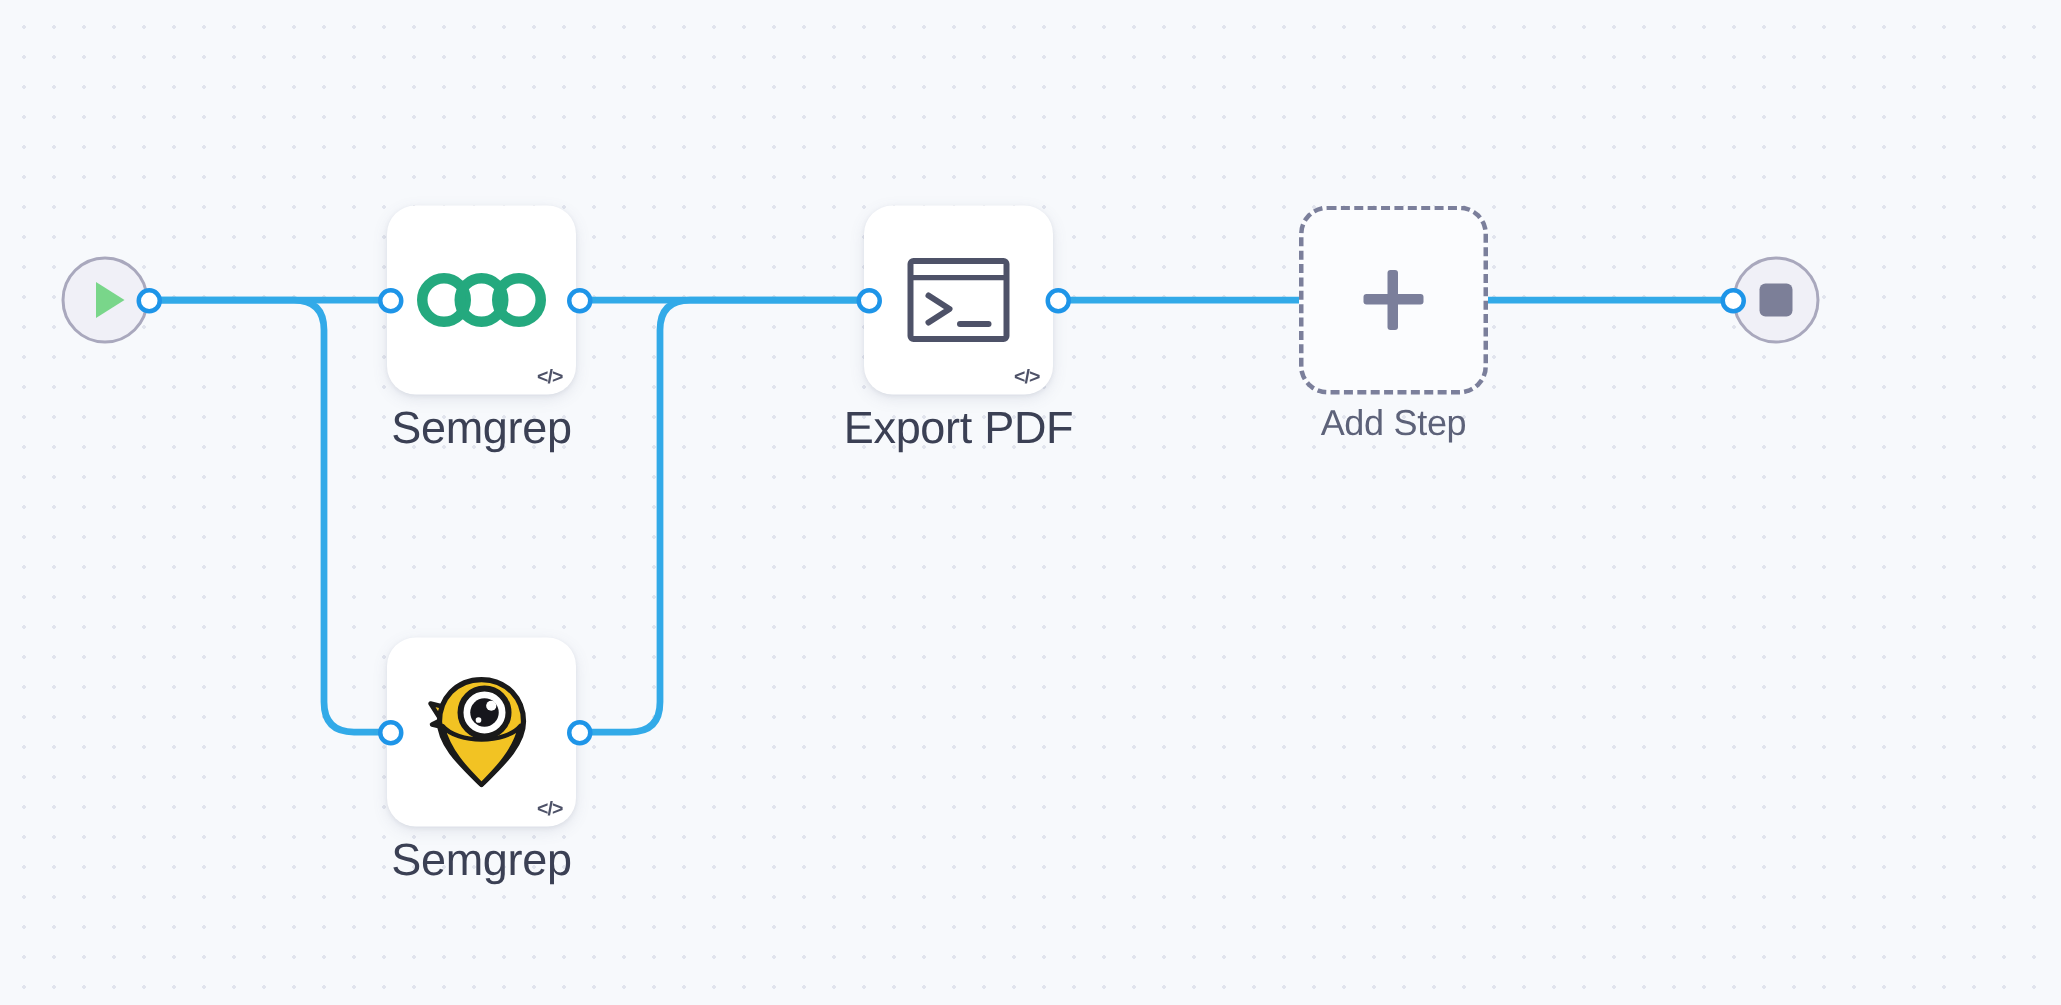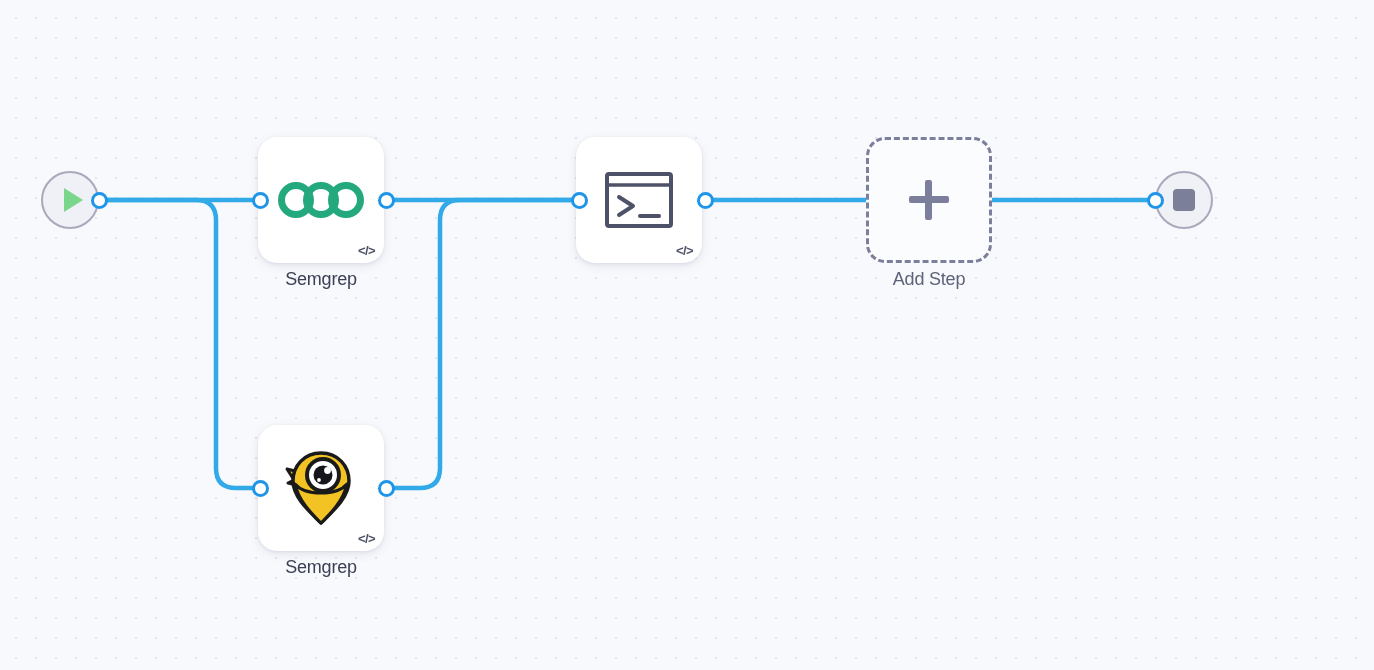--- a/index.html
+++ b/index.html
@@ -109,25 +109,25 @@
     font-weight: 700;
     color: #4e5268;
     letter-spacing: -0.6px;
   }
   .node-label {
     position: absolute;
     top: 132px;
     left: 50%;
     transform: translateX(-50%);
     white-space: nowrap;
-    font-size: 18px;
+    font-size: 30px;
     color: #3b4054;
     letter-spacing: -0.2px;
   }
-  .node-label.muted { color: #5d6279; font-size: 18px; }
+  .node-label.muted { color: #5d6279; font-size: 24px; }
 
   .plus-glyph {
     position: relative;
     width: 40px;
     height: 40px;
   }
   .plus-glyph::before,
   .plus-glyph::after {
     content: "";
     position: absolute;
@@ -200,20 +200,21 @@
   <div class="node" style="left:576px; top:137px;">
     <div class="node-card">
       <svg width="70" height="58" viewBox="0 0 70 58">
         <rect x="3" y="3" width="64" height="52" rx="2" fill="#ffffff" stroke="#4e5268" stroke-width="4"></rect>
         <line x1="3" y1="14" x2="67" y2="14" stroke="#4e5268" stroke-width="3.5"></line>
         <polyline points="15,26 29,35 15,44" fill="none" stroke="#4e5268" stroke-width="4" stroke-linecap="round" stroke-linejoin="round"></polyline>
         <line x1="36" y1="45" x2="55" y2="45" stroke="#4e5268" stroke-width="4" stroke-linecap="round"></line>
       </svg>
       <span class="code-badge">&lt;/&gt;</span>
     </div>
+    <div class="node-label">Export PDF</div>
   </div>
 
   <div class="node" style="left:866px; top:137px;">
     <div class="node-card ghost">
       <span class="plus-glyph"></span>
     </div>
     <div class="node-label muted">Add Step</div>
   </div>
 
   <div class="port" style="left:91px;   top:192px;"></div>

